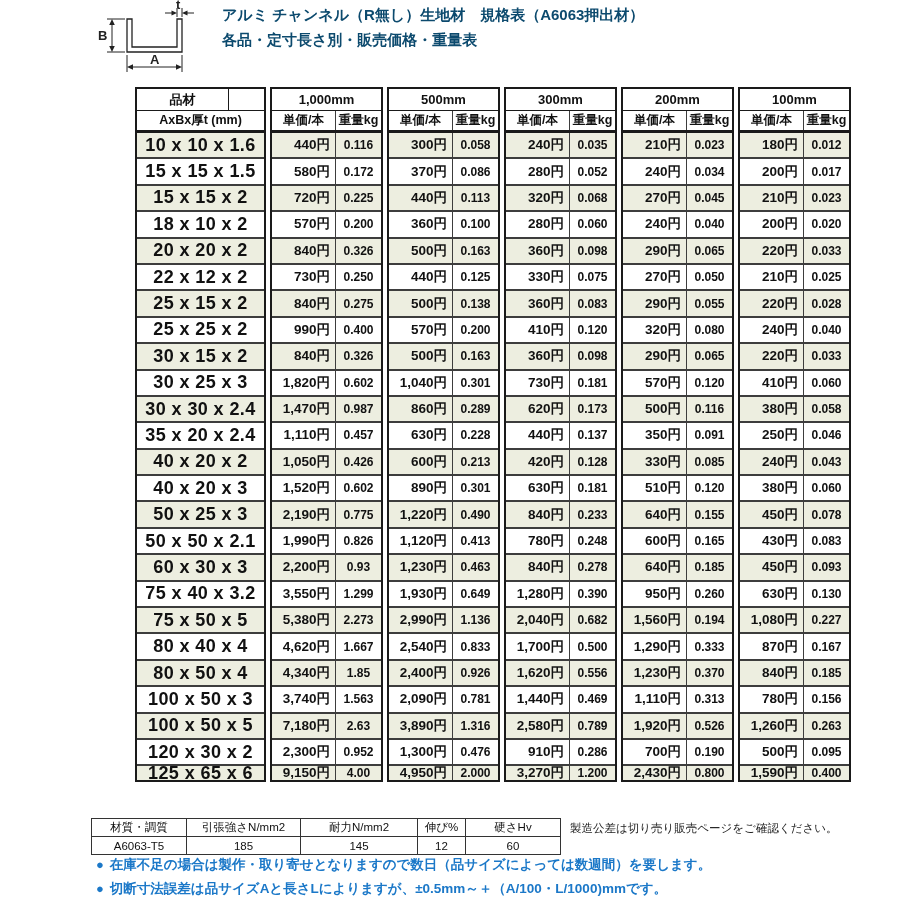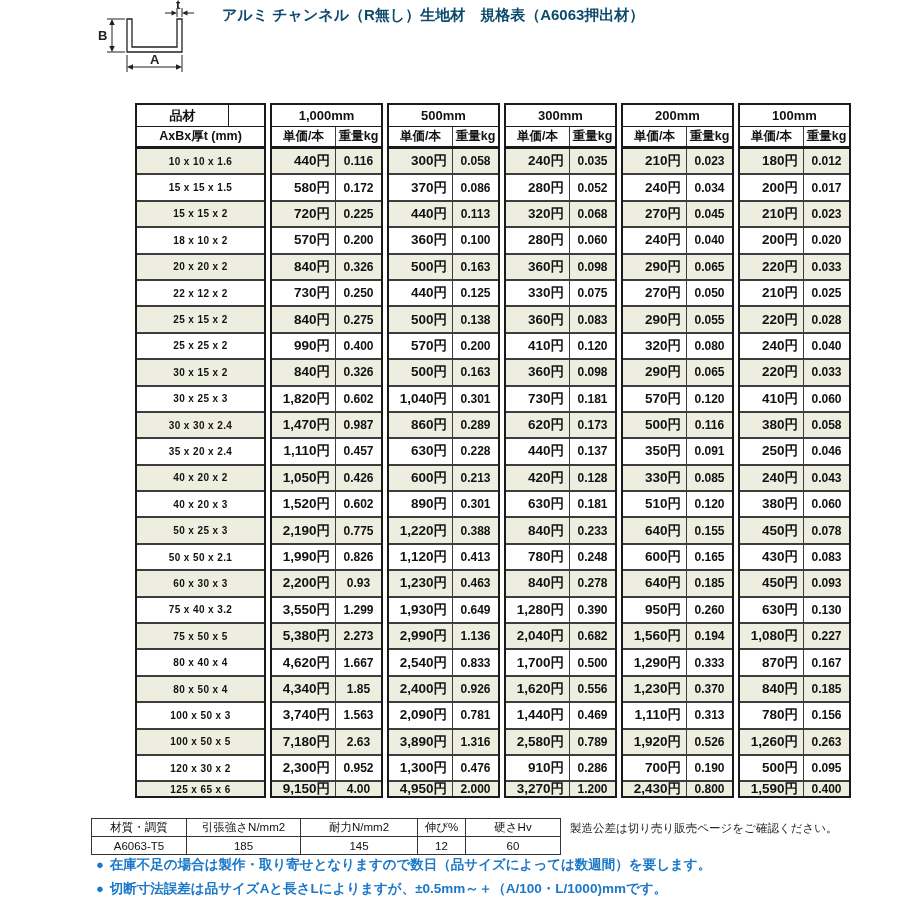--- a/index.html
+++ b/index.html
@@ -12,39 +12,39 @@
 
   
   .titles { position:absolute; left:222px; top:7px; }
   .title, .subtitle { font-size:15px; font-weight:bold; color:#0c4a6e; line-height:16px; }
   .subtitle { margin-top:9px; }
 
   
   .diagram { position:absolute; left:95px; top:0px; }
 
   
-  .main-table { position:absolute; left:91px; top:103px; display:flex; gap:4px;padding-left:44px; }
+  .main-table { position:absolute; left:91px; top:87px; display:flex; gap:4px;padding-left:44px; }
   .panel { box-sizing:border-box; border:2px solid #1a1a1a; background:#fff; }
   .size-panel { width:131px; }
   .group-panel { width:113px; }
 
   .p-head { height:22px; border-bottom:1px solid #1a1a1a; display:flex; align-items:center; justify-content:center; font-size:13px; font-weight:bold; box-sizing:border-box; }
   .size-head { justify-content:flex-start; }
   .ph-left { width:92px; height:100%; border-right:1.5px solid #1a1a1a; display:flex; align-items:center; justify-content:center; box-sizing:border-box; }
   .ph-right { flex:1; height:100%; }
 
   .p-sub { height:22px; border-bottom:3px solid #1a1a1a; display:flex; align-items:center; justify-content:center; font-size:12.5px; font-weight:bold; box-sizing:border-box; }
   .group-sub { justify-content:flex-start; }
   .sub-price { width:64px; height:100%; border-right:1px solid #3d3d3d; display:flex; align-items:center; justify-content:center; box-sizing:border-box; }
   .sub-weight { flex:1; height:100%; display:flex; align-items:center; justify-content:center; }
 
   .row { height:26.4px; box-sizing:border-box; border-bottom:2px solid #3d3d3d; display:flex; align-items:stretch; background:#fff; }
   .p-rows .row:last-child { border-bottom:none; height:14px; }
   .row.alt { background:#edeee0; }
-  .size-cell { justify-content:center; align-items:center; font-size:10px; font-weight:bold; letter-spacing:0.4px; }
+  .size-cell { justify-content:center; align-items:center; font-size:18px; font-weight:bold; letter-spacing:0.4px; }
   .price-cell { width:64px; display:flex; align-items:center; justify-content:flex-end; padding-right:5px; box-sizing:border-box; border-right:1px solid #3d3d3d; font-size:13.5px; font-weight:bold; }
   .weight-cell { flex:1; display:flex; align-items:center; justify-content:center; font-size:12px; font-weight:bold; }
 
   
   .spec-table { position:absolute; left:91px; top:818px; border-collapse:collapse; }
   .spec-table td { border:1px solid #333; height:18px; text-align:center; font-size:11.5px; padding:0 4px; box-sizing:border-box; }
 
   .tolerance-note { position:absolute; left:570px; top:821px; font-size:11.5px; color:#222; }
 
   
@@ -81,20 +81,21 @@
     <line x1="87" y1="8" x2="87" y2="17" stroke="#222" stroke-width="1"></line>
     <line x1="70" y1="13" x2="80" y2="13" stroke="#222" stroke-width="1"></line>
     <line x1="89" y1="13" x2="99" y2="13" stroke="#222" stroke-width="1"></line>
     <polygon points="82,13 76.5,10.6 76.5,15.4" fill="#222"></polygon>
     <polygon points="87,13 92.5,10.6 92.5,15.4" fill="#222"></polygon>
     <text class="dim-label" x="81" y="9">t</text>
   </svg>
 
   <div class="titles">
     <div class="title">アルミ チャンネル（R無し）生地材　規格表（A6063押出材）</div>
+    <div class="subtitle">各品・定寸長さ別・販売価格・重量表</div>
   </div>
 
   <div class="main-table">
     <div class="panel size-panel">
       <div class="p-head size-head">
         <span class="ph-left">品材</span>
         <span class="ph-right"></span>
       </div>
       <div class="p-sub">AxBx厚t (mm)</div>
       <div class="p-rows">
@@ -291,21 +292,21 @@
             <div class="row alt">
               <span class="price-cell">600円</span>
               <span class="weight-cell">0.213</span>
             </div>
             <div class="row">
               <span class="price-cell">890円</span>
               <span class="weight-cell">0.301</span>
             </div>
             <div class="row alt">
               <span class="price-cell">1,220円</span>
-              <span class="weight-cell">0.388</span>
+              <span class="weight-cell">0.490</span>
             </div>
             <div class="row">
               <span class="price-cell">1,120円</span>
               <span class="weight-cell">0.413</span>
             </div>
             <div class="row alt">
               <span class="price-cell">1,230円</span>
               <span class="weight-cell">0.463</span>
             </div>
             <div class="row">

